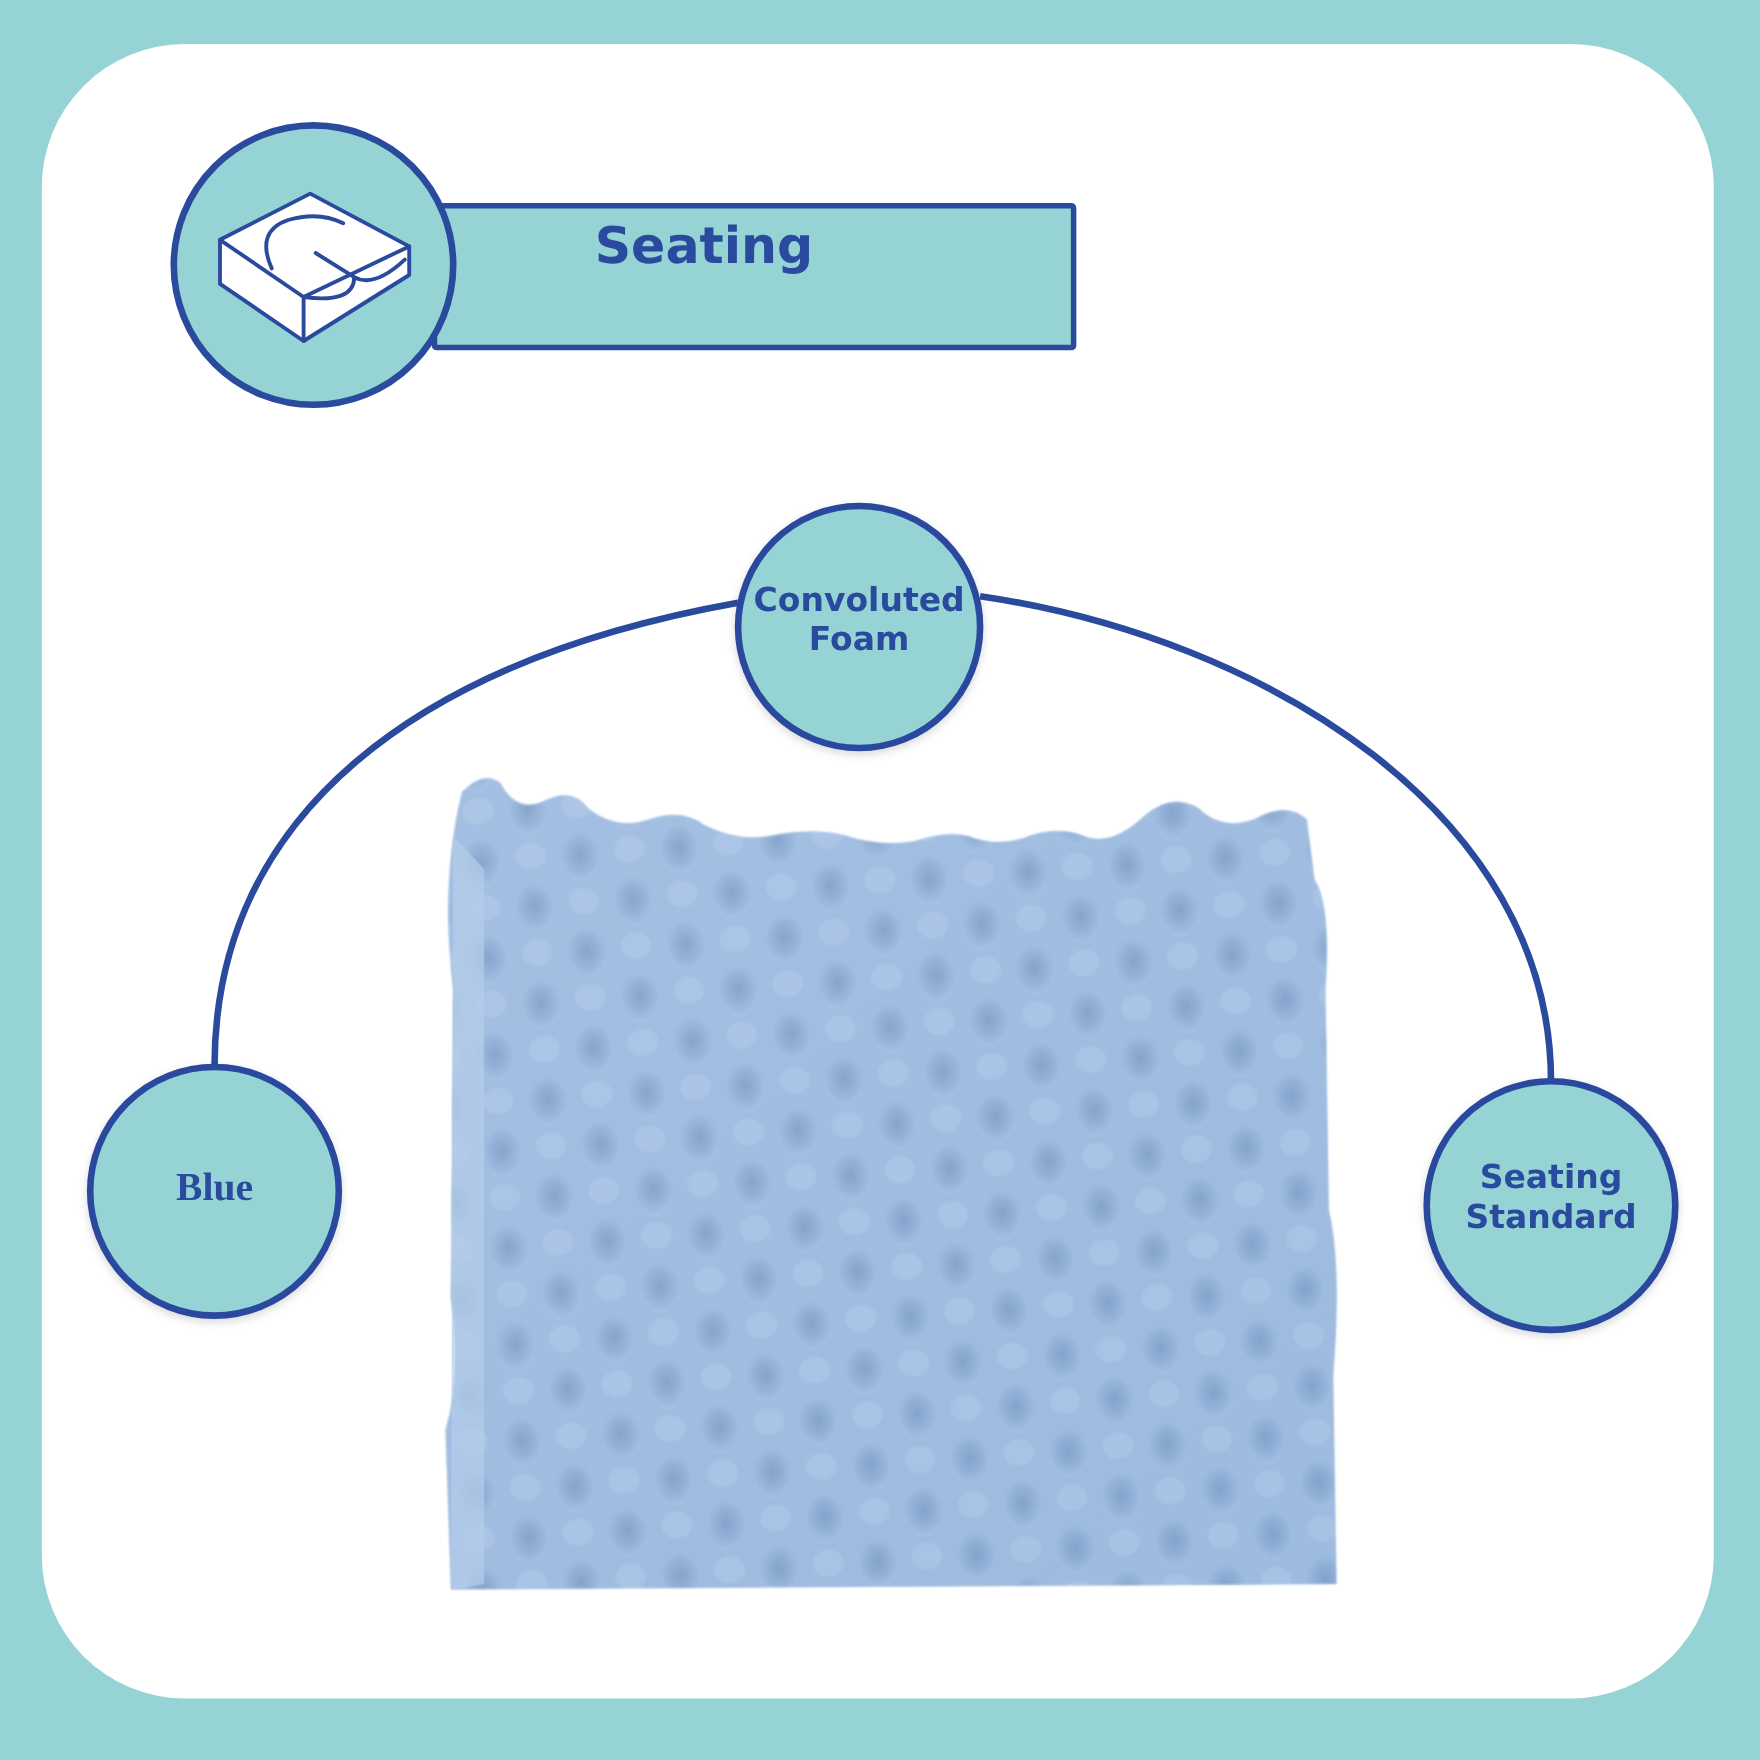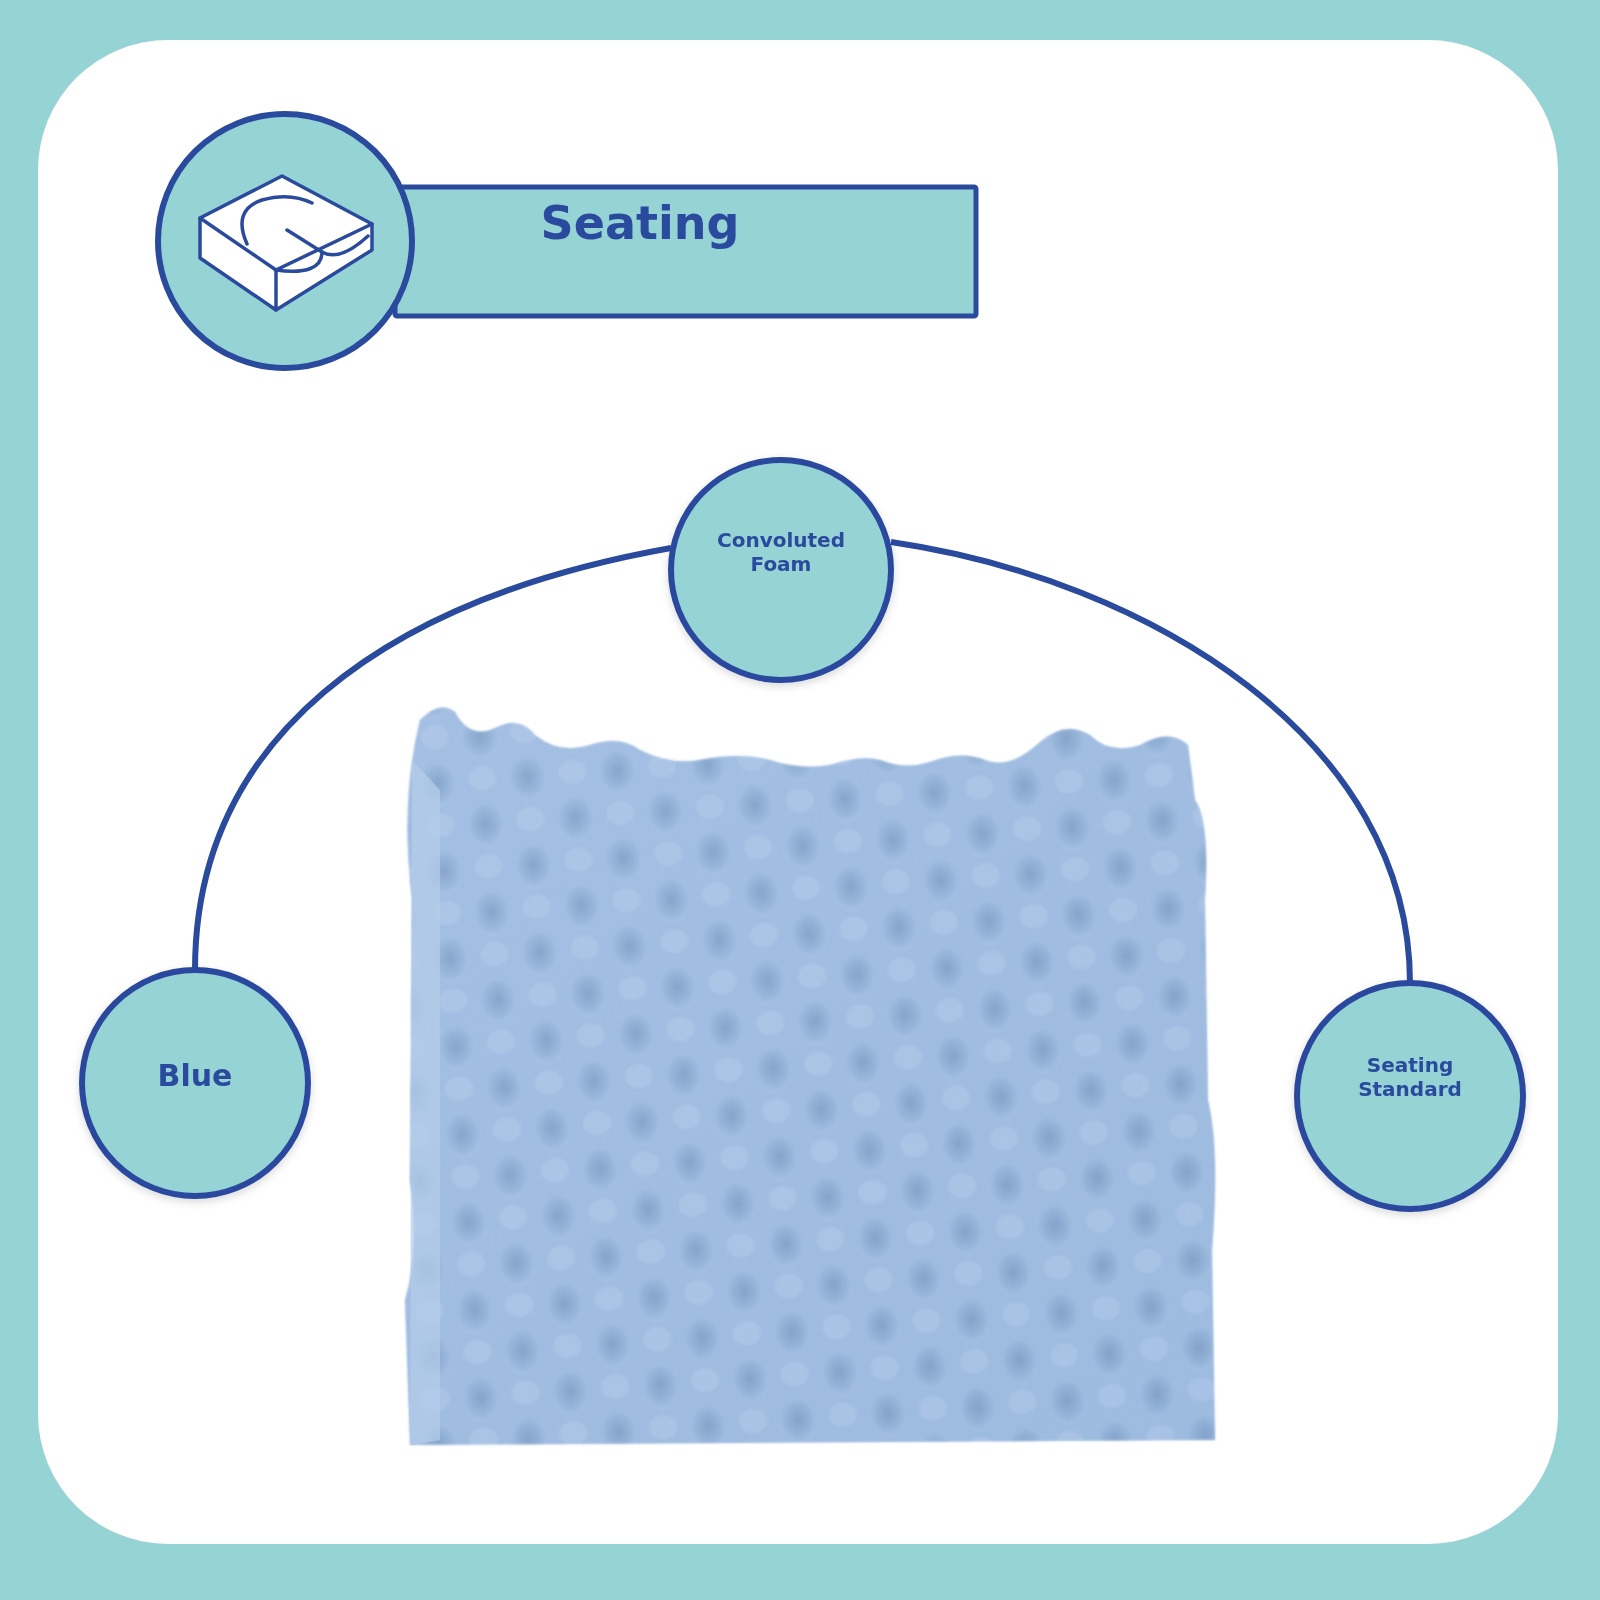--- a/index.html
+++ b/index.html
@@ -19,22 +19,22 @@
     }
     svg.layer { position: absolute; left: 0; top: 0; }
     .label {
       position: absolute;
       color: #2a4a9e;
       font-weight: bold;
       text-align: center;
       line-height: 1.2;
     }
     .banner-title { font-size: 46px; }
-    .bubble-text { font-size: 20px; }
-    .bubble-text-lg { font-size: 30px; }
+    .bubble-text { font-size: 30px; }
+    .bubble-text-lg { font-size: 36px; font-family: Liberation Serif, serif; }
   </style>
 </head>
 <body>
 
 <div class="panel"></div>
 
 <svg class="layer" width="1600" height="1600" viewBox="0 0 1600 1600">
   <defs>
     <radialGradient id="dimple" cx="50%" cy="45%" r="55%">
       <stop offset="0%" stop-color="#7f9cc4"></stop>

